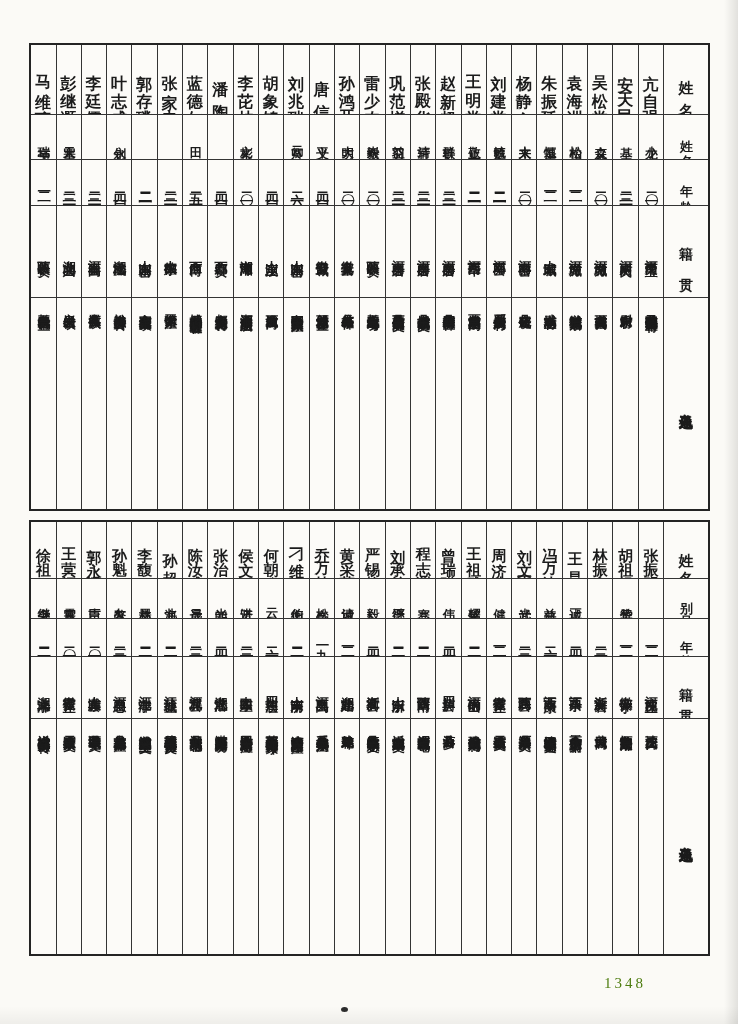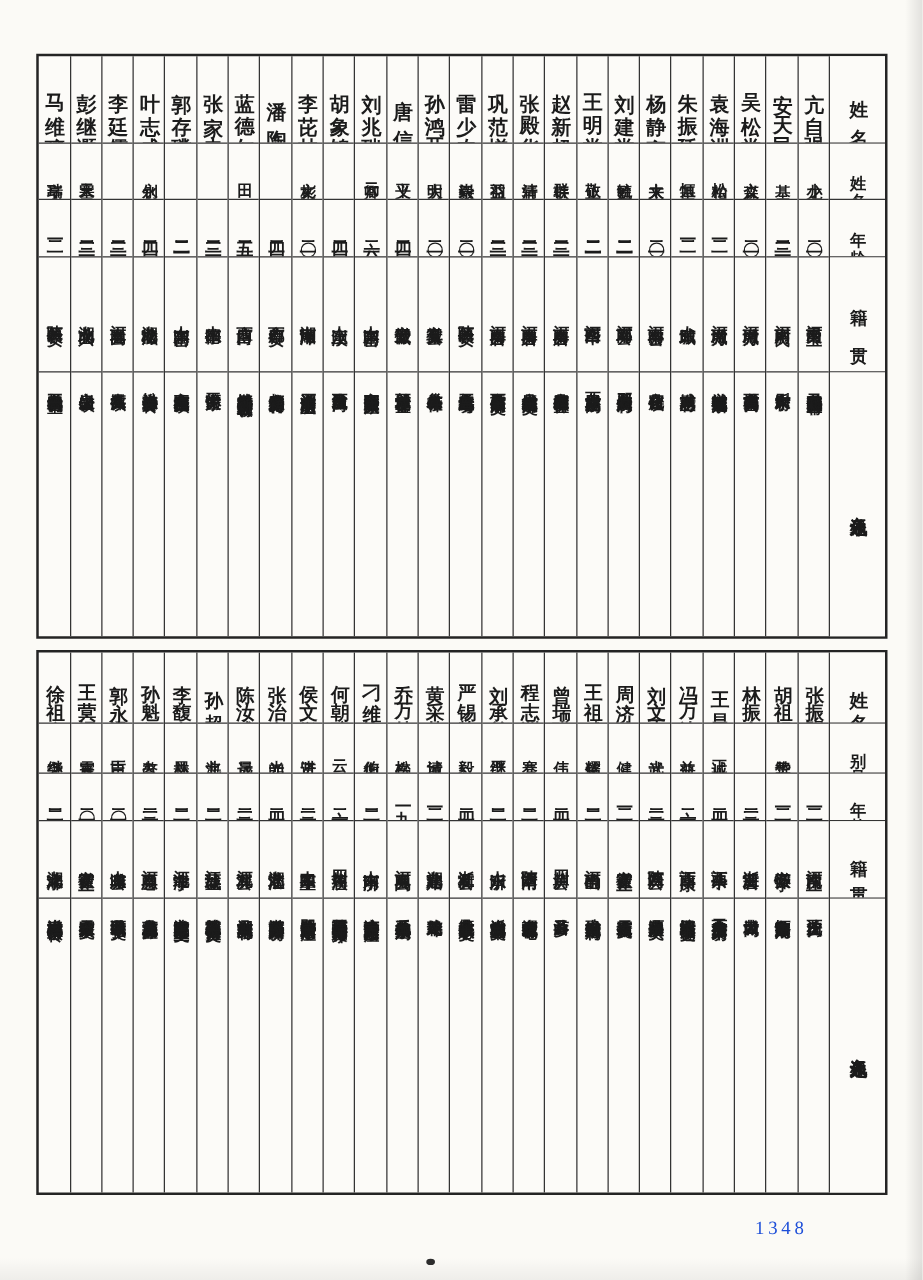--- a/index.html
+++ b/index.html
@@ -63,21 +63,21 @@
 
   .header-col .cell{font-weight:700;background:#fcfbf8;}
   .header-col .cell-name{font-size:15px;}
   .header-col .cell-alias{font-size:13px;}
   .header-col .cell-age{font-size:13px;}
   .header-col .cell-origin{font-size:14px;}
   .header-col .cell-address{font-size:14px;justify-content:space-evenly;padding-top:0;}
 
   .page-number{
     position:absolute;right:92px;top:975px;
-    font-size:15px;letter-spacing:3px;color:#1d4ed8;
+    font-size:15px;letter-spacing:3px;color:#4d7c0f;
     font-family:"Liberation Serif","DejaVu Serif",serif;
   }
 </style>
 </head>
 <body>
 
 <div class="roster" id="table-top">
     <div class="col header-col">
       <div class="cell cell-name spread">
         <span>姓</span>

